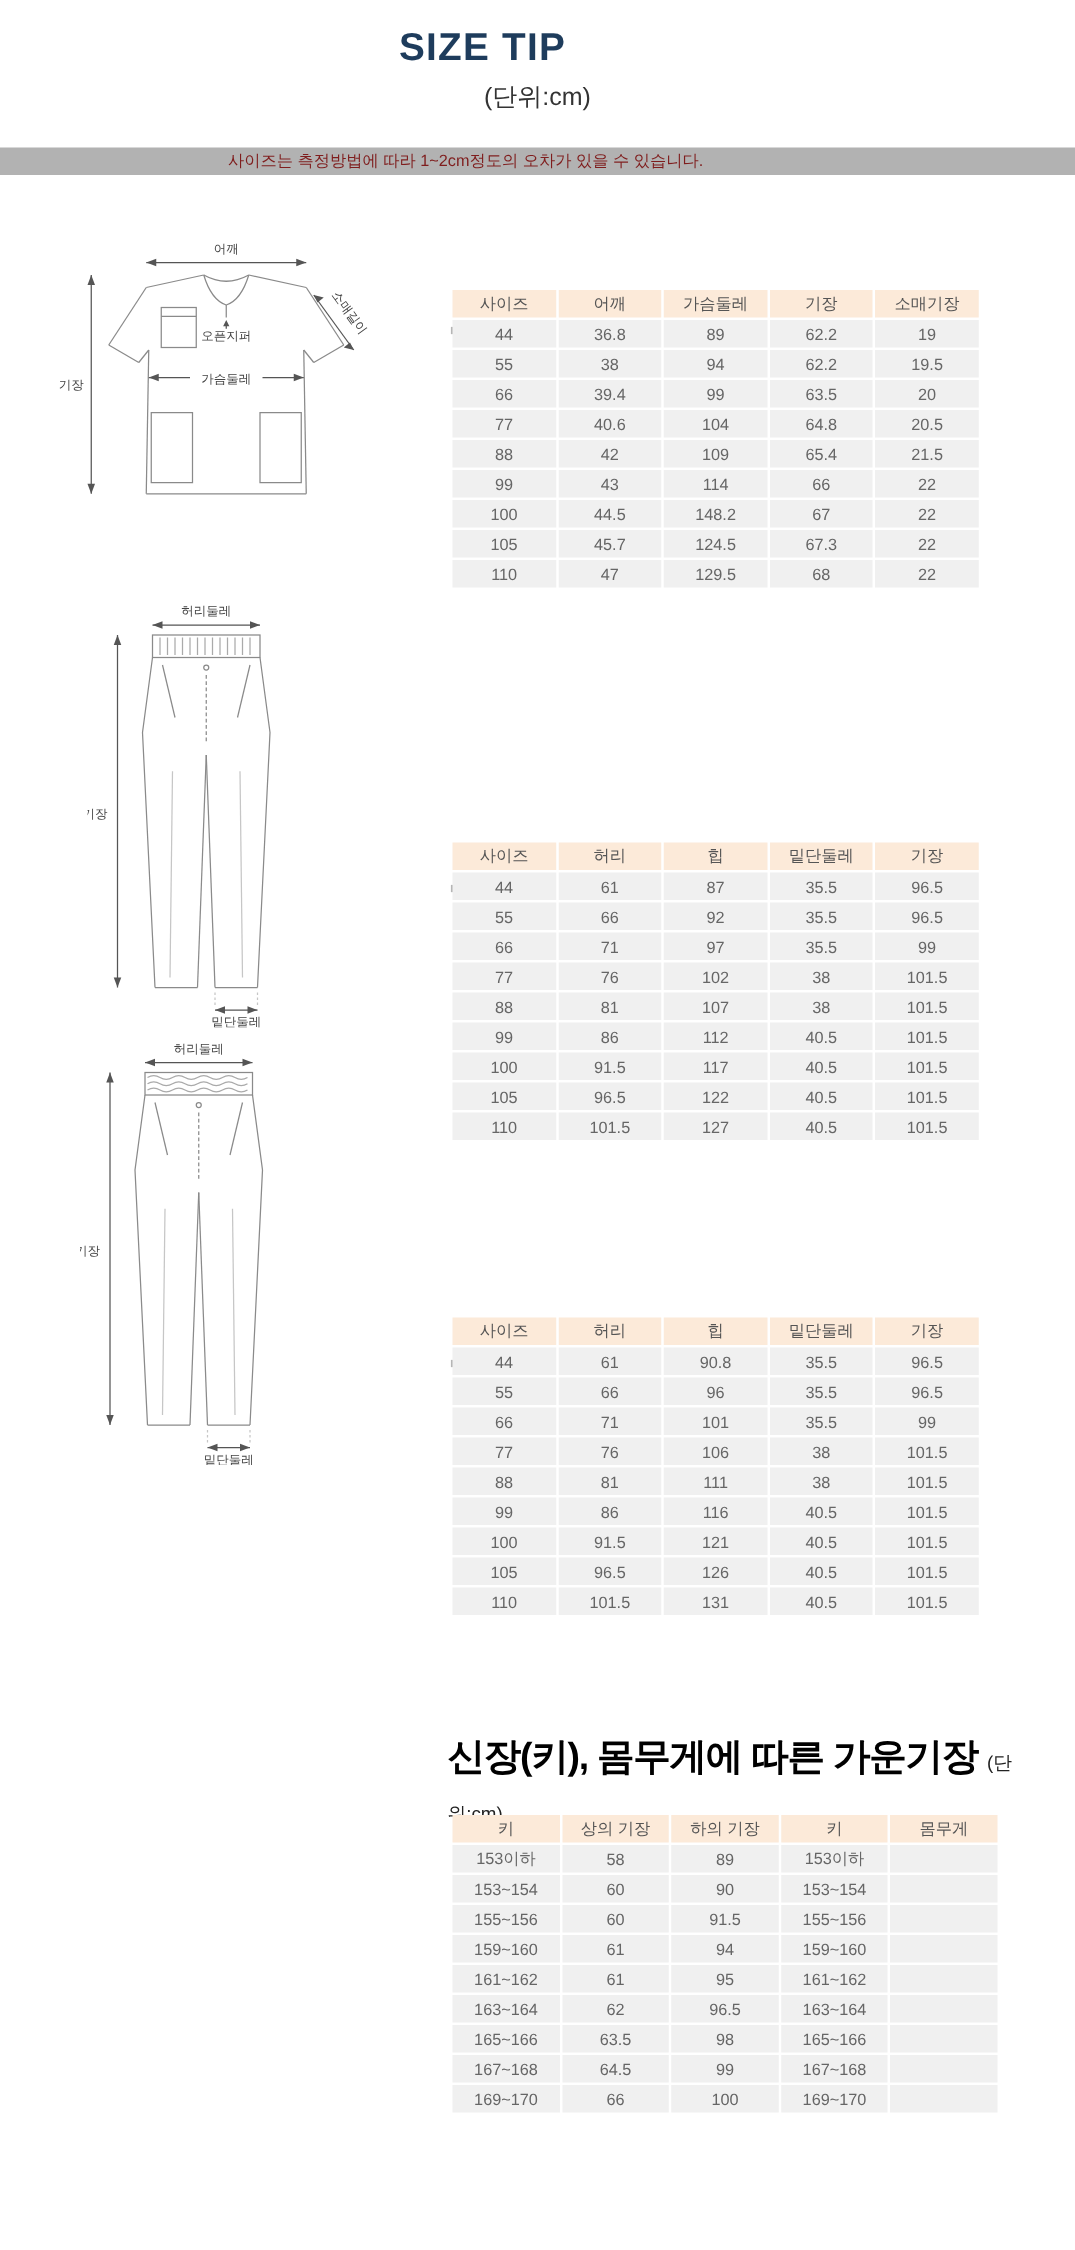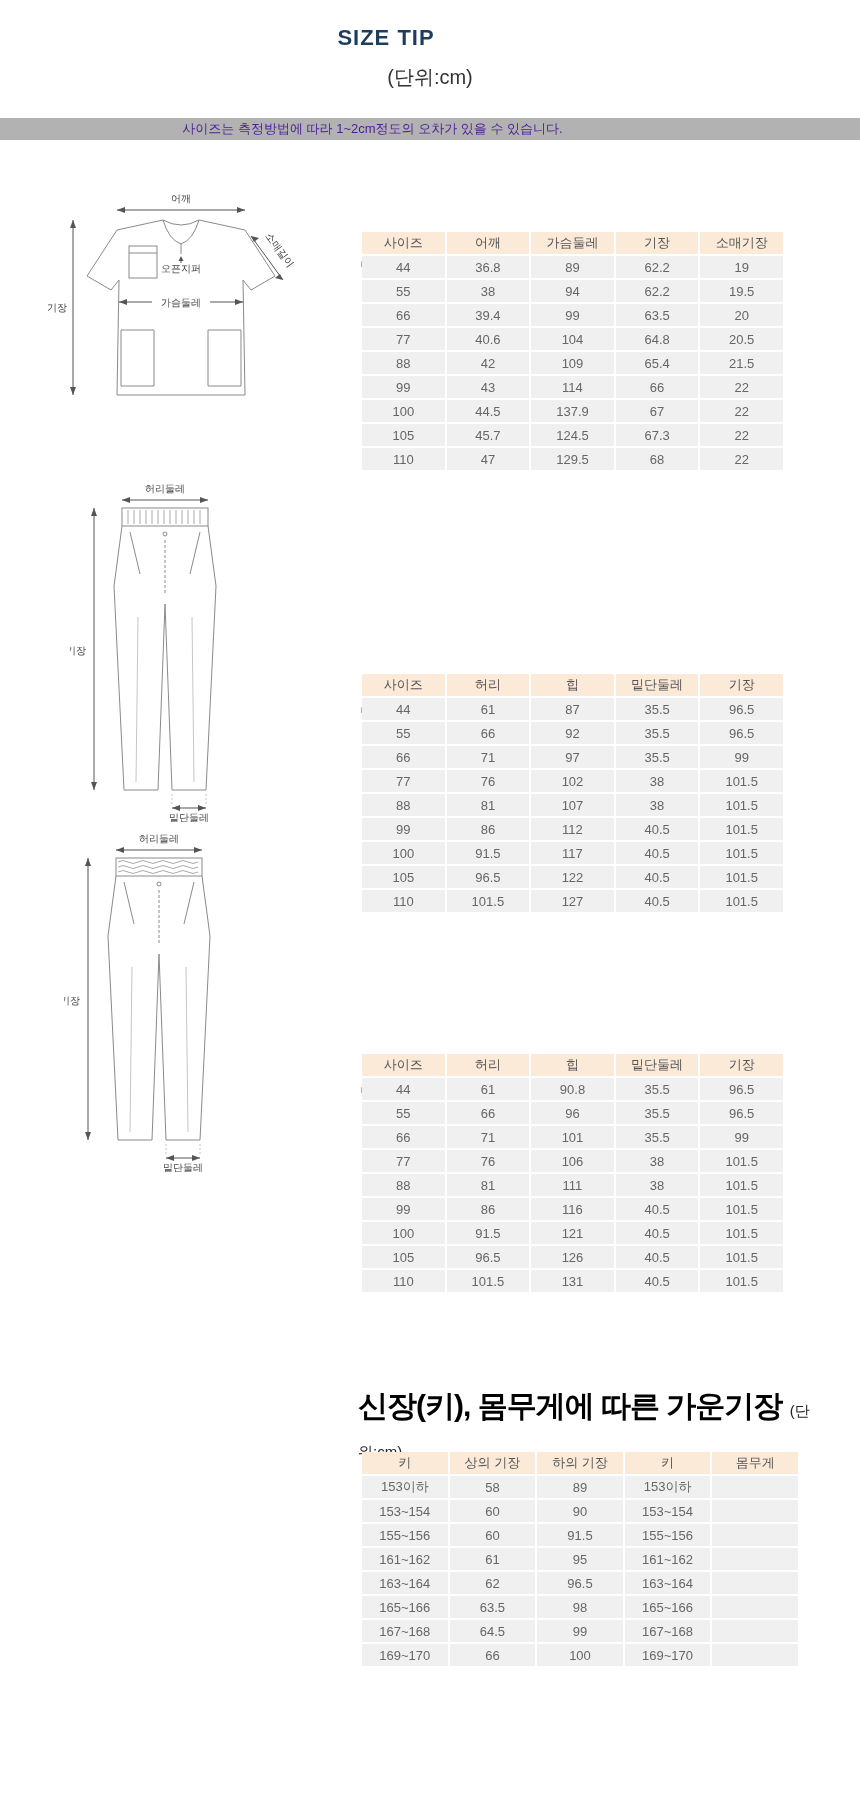--- a/index.html
+++ b/index.html
@@ -4,25 +4,25 @@
 <style>
   :root{
     --title_color:#1e3c5c; --banner_bg:#b2b2b2; --header_bg:#fcead9;
     --cell_bg:#f0f0f0; --bullet_color:#b5b5b5;
   }
   *{box-sizing:border-box;}
   body{margin:0;background:#fff;font-family:"Liberation Sans","DejaVu Sans",sans-serif;}
   #page{position:relative;width:860px;height:1800px;background:#fff;overflow:hidden;}
 
   .title{position:absolute;top:20px;left:0;width:772px;text-align:center;
-    font-size:22px;line-height:36px;font-weight:bold;color:var(--title_color);letter-spacing:1px;}
+    font-size:31px;line-height:36px;font-weight:bold;color:var(--title_color);letter-spacing:1px;}
   .unit-note{position:absolute;top:64px;left:0;width:860px;text-align:center;
     font-size:20px;color:#333;}
   .banner{position:absolute;top:118px;left:0;width:860px;height:22px;padding-right:115px;
-    background:var(--banner_bg);color:#4c1d95;font-size:13px;line-height:22px;text-align:center;}
+    background:var(--banner_bg);color:#7f1d1d;font-size:13px;line-height:22px;text-align:center;}
 
   .tbl-label{position:absolute;left:360px;font-size:13px;color:#555;margin-top:47px;}
   .tbl-label .bullet, .note .bullet{color:var(--bullet_color);font-size:12px;margin-right:5px;}
 
   table.size{position:absolute;left:360px;border-collapse:separate;border-spacing:2px;
     table-layout:fixed;}
   table.size th{background:var(--header_bg);color:#555;font-weight:normal;
     height:22px;font-size:13px;text-align:center;padding:0 4px;}
   table.size td{background:var(--cell_bg);color:#666;
     height:22px;font-size:13px;text-align:center;padding:0 4px;}
@@ -154,21 +154,21 @@
         <tr>
           <td>99</td>
           <td>43</td>
           <td>114</td>
           <td>66</td>
           <td>22</td>
         </tr>
         <tr>
           <td>100</td>
           <td>44.5</td>
-          <td>137.9</td>
+          <td>148.2</td>
           <td>67</td>
           <td>22</td>
         </tr>
         <tr>
           <td>105</td>
           <td>45.7</td>
           <td>124.5</td>
           <td>67.3</td>
           <td>22</td>
         </tr>
@@ -444,20 +444,27 @@
           <td></td>
         </tr>
         <tr>
           <td>155~156</td>
           <td>60</td>
           <td>91.5</td>
           <td>155~156</td>
           <td></td>
         </tr>
         <tr>
+          <td>159~160</td>
+          <td>61</td>
+          <td>94</td>
+          <td>159~160</td>
+          <td></td>
+        </tr>
+        <tr>
           <td>161~162</td>
           <td>61</td>
           <td>95</td>
           <td>161~162</td>
           <td></td>
         </tr>
         <tr>
           <td>163~164</td>
           <td>62</td>
           <td>96.5</td>

